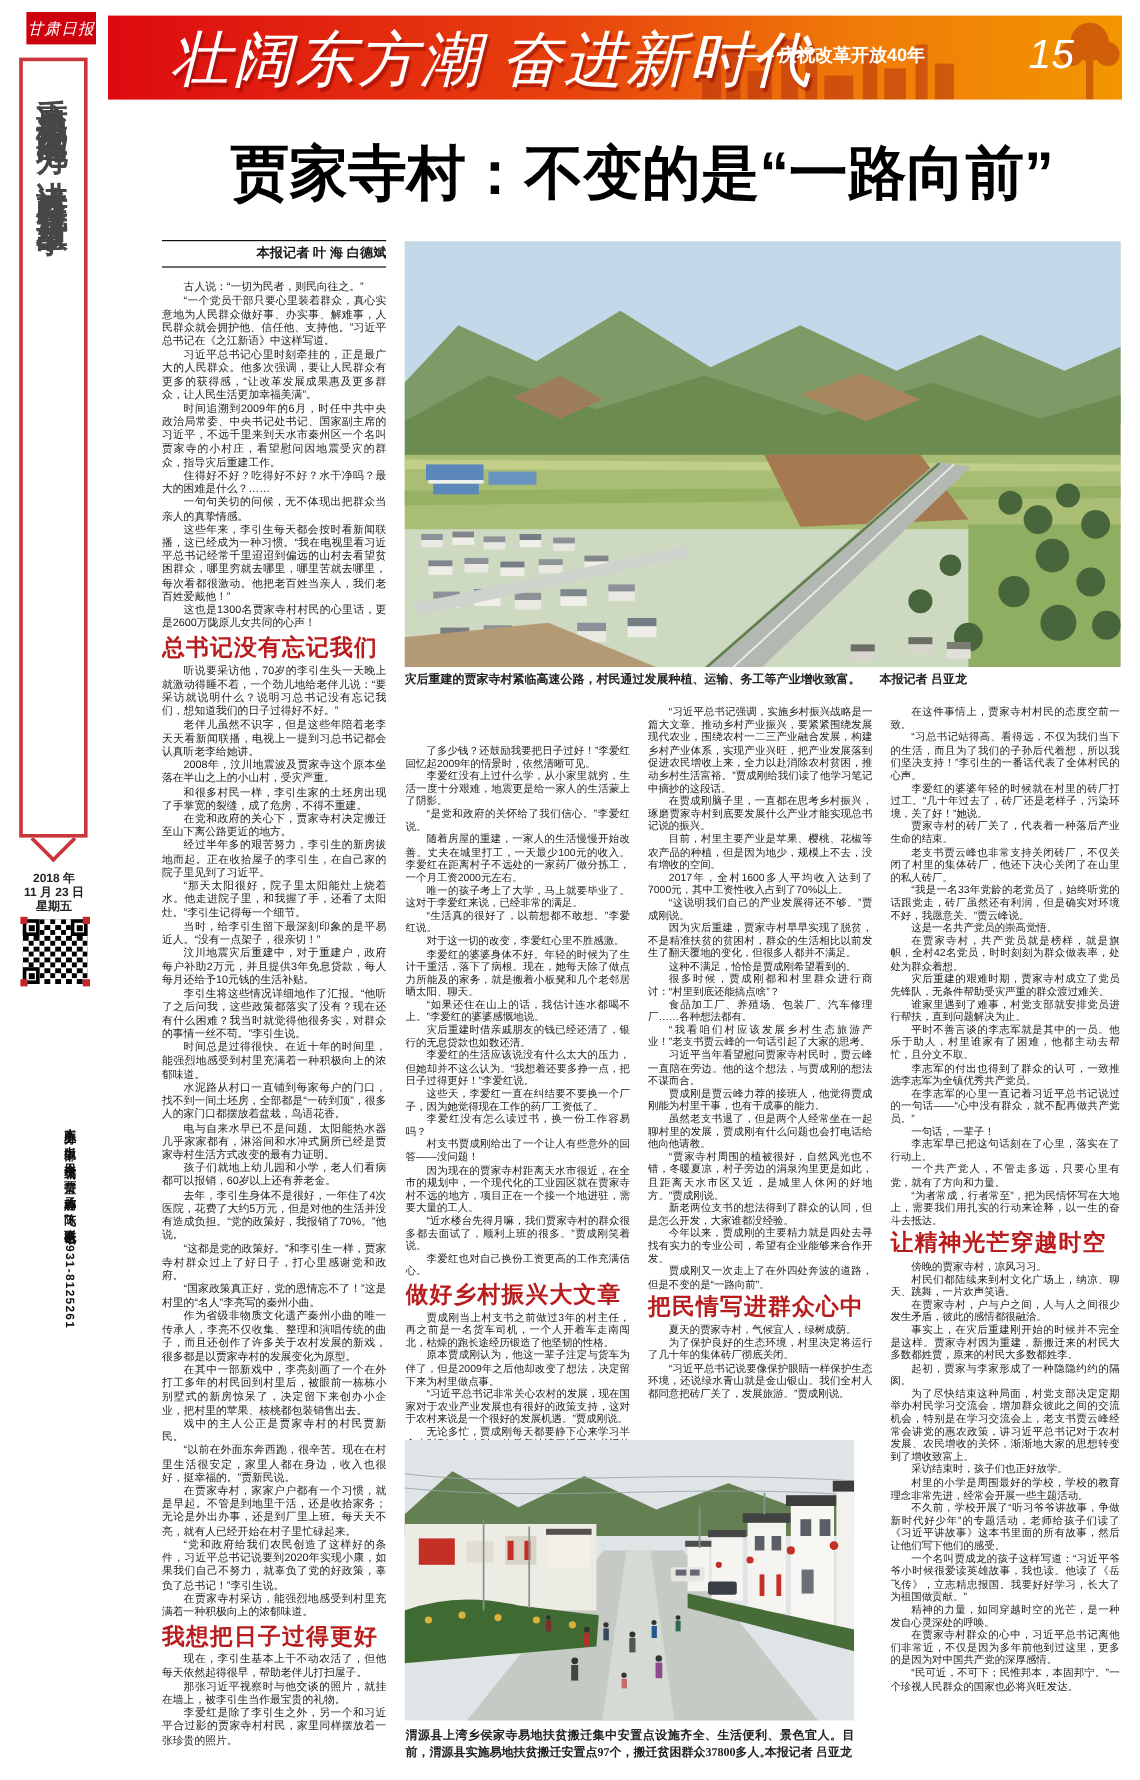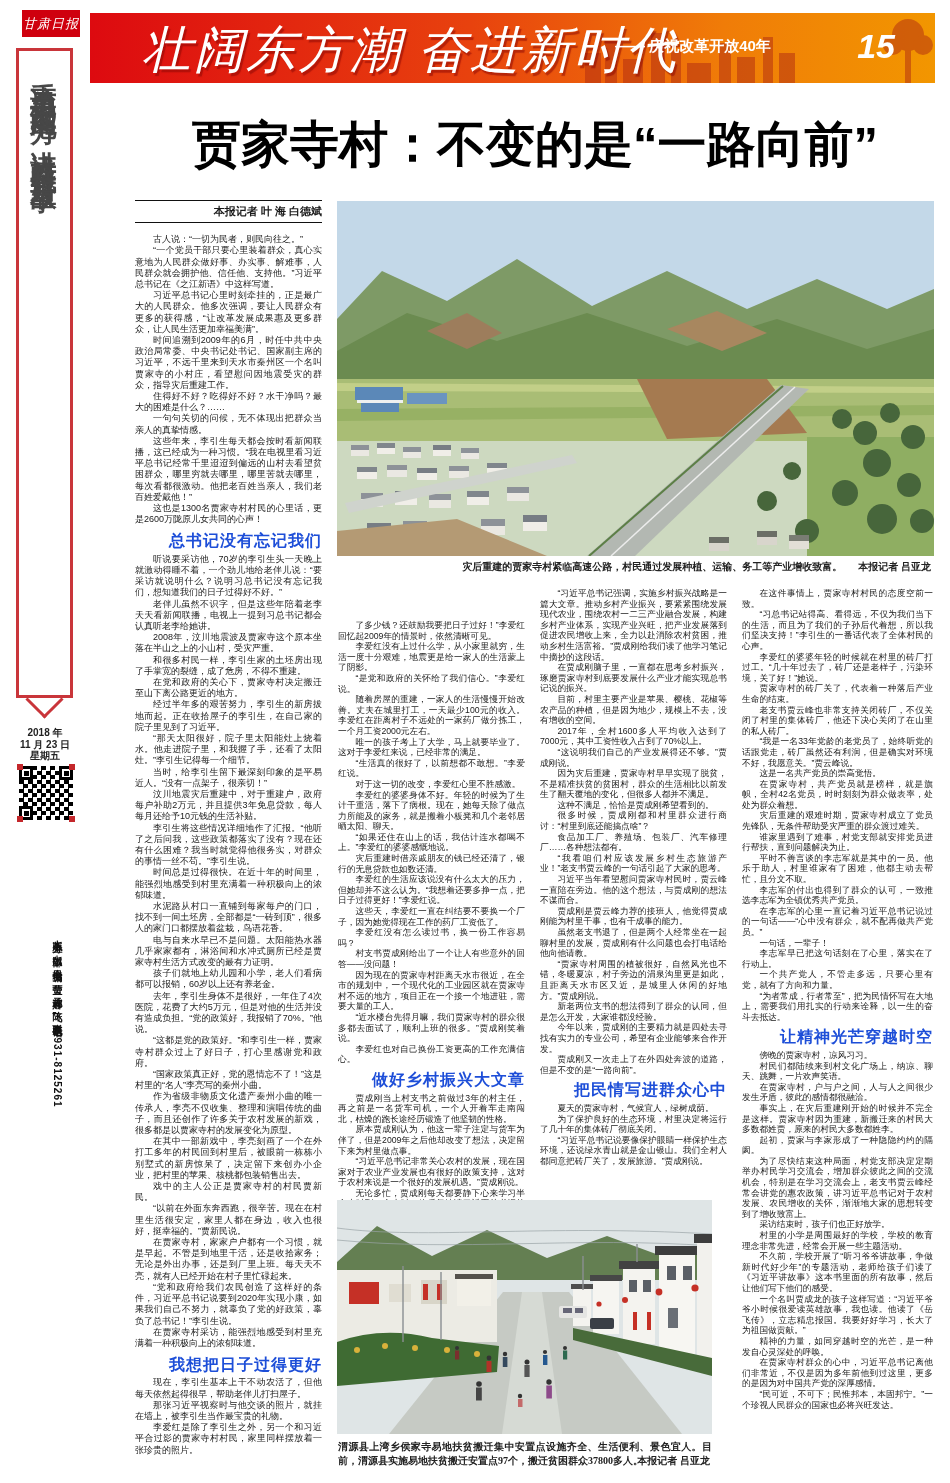--- a/index.html
+++ b/index.html
@@ -14,41 +14,41 @@
  conic-gradient(#000 90deg,#fff 90deg 180deg,#000 180deg 270deg,#fff 270deg) 0 0/9px 9px,
  #fff}
 .qr-f{position:absolute;width:14px;height:14px;border:3px solid #000;background:#fff}
 .qr-f::after{content:"";display:block;width:5px;height:5px;background:#000;margin:1.5px}
 .qr-r{position:absolute;width:6px;height:6px;background:#c4272b}
 #pub{position:absolute;left:50px;top:932px;height:400px;writing-mode:vertical-rl;font-size:10px;font-weight:bold;letter-spacing:1px;color:#111;white-space:nowrap}
 
 #banner{position:absolute;left:90px;top:13px;width:845px;height:70px;background:linear-gradient(90deg,#dd0a10 0%,#e8420e 45%,#f07c08 75%,#f29600 100%);overflow:hidden}
 #banner-title{position:absolute;left:52px;top:4px;font-size:50px;font-weight:400;font-style:italic;color:#fff;text-shadow:2px 3px 1px rgba(140,10,5,.55);white-space:nowrap;letter-spacing:2px}
 #banner-sub{position:absolute;left:525px;top:24px;font-size:15px;font-weight:bold;color:#fff;white-space:nowrap}
-#banner-page{position:absolute;right:40px;top:14px;font-size:34px;font-weight:700;font-style:italic;color:#fff;z-index:2}
+#banner-page{position:absolute;right:40px;top:14px;font-size:34px;font-weight:400;font-style:italic;color:#fff;z-index:2}
 #banner-sky{position:absolute;right:0;bottom:0;width:360px;height:70px;opacity:.5}
 
 #headline{position:absolute;left:135px;top:112px;width:800px;text-align:center;font-size:49px;font-weight:900;color:#000;letter-spacing:0;white-space:nowrap}
 
 #photo-aerial{position:absolute;left:337px;top:201px;width:597px;height:355px;overflow:hidden}
 #photo-street{position:absolute;left:337px;top:1200px;width:375px;height:234px;overflow:hidden}
 svg{display:block}
 .caption{position:absolute;font-family:"Liberation Serif",serif;font-weight:bold;font-size:10px;color:#222;line-height:14px}
-#caption1{left:337px;top:560px;width:594px;text-align:right}
+#caption1{left:337px;top:560px;width:594px;}
 #caption1 .credit{margin-left:16px;font-family:"Liberation Sans",sans-serif}
 #caption2{left:338px;top:1440px;width:374px;text-align:justify}
 #caption2 .credit{position:absolute;right:2px;bottom:0;font-family:"Liberation Sans",sans-serif}
 
 .col{position:absolute;overflow:hidden;font-size:8.7px;line-height:10.6px;color:#1a1a1a}
 #col1{left:135px;top:200px;width:187px;height:1281px;font-size:9px;line-height:11.2px}
 #col2{left:338px;top:620px;width:187px;height:610px}
 #col3{left:540px;top:588px;width:187px;height:610px}
 #col4{left:742px;top:588px;width:191px;height:893px}
 .para{text-indent:2em;text-align:justify}
-.sec{font-size:16px;font-weight:800;text-align:right;letter-spacing:1px;margin:10px 0 7px;color:#1d4ed8}
+.sec{font-size:19px;font-weight:800;text-align:left;letter-spacing:1px;margin:10px 0 7px;color:#b91c1c}
 .byline{border-top:1.5px solid #111;border-bottom:1.5px solid #111;text-align:right;font-weight:bold;font-size:11px;padding:5px 0;margin-bottom:11px}
 </style>
 </head>
 <body>
 
 <div id="masthead">甘肃日报</div>
 
 <div id="slogan-arrow"></div>
 <div id="slogan-box">
   <div class="txt">重访总书记去过的地方　讲述新时代甘肃好故事</div>

